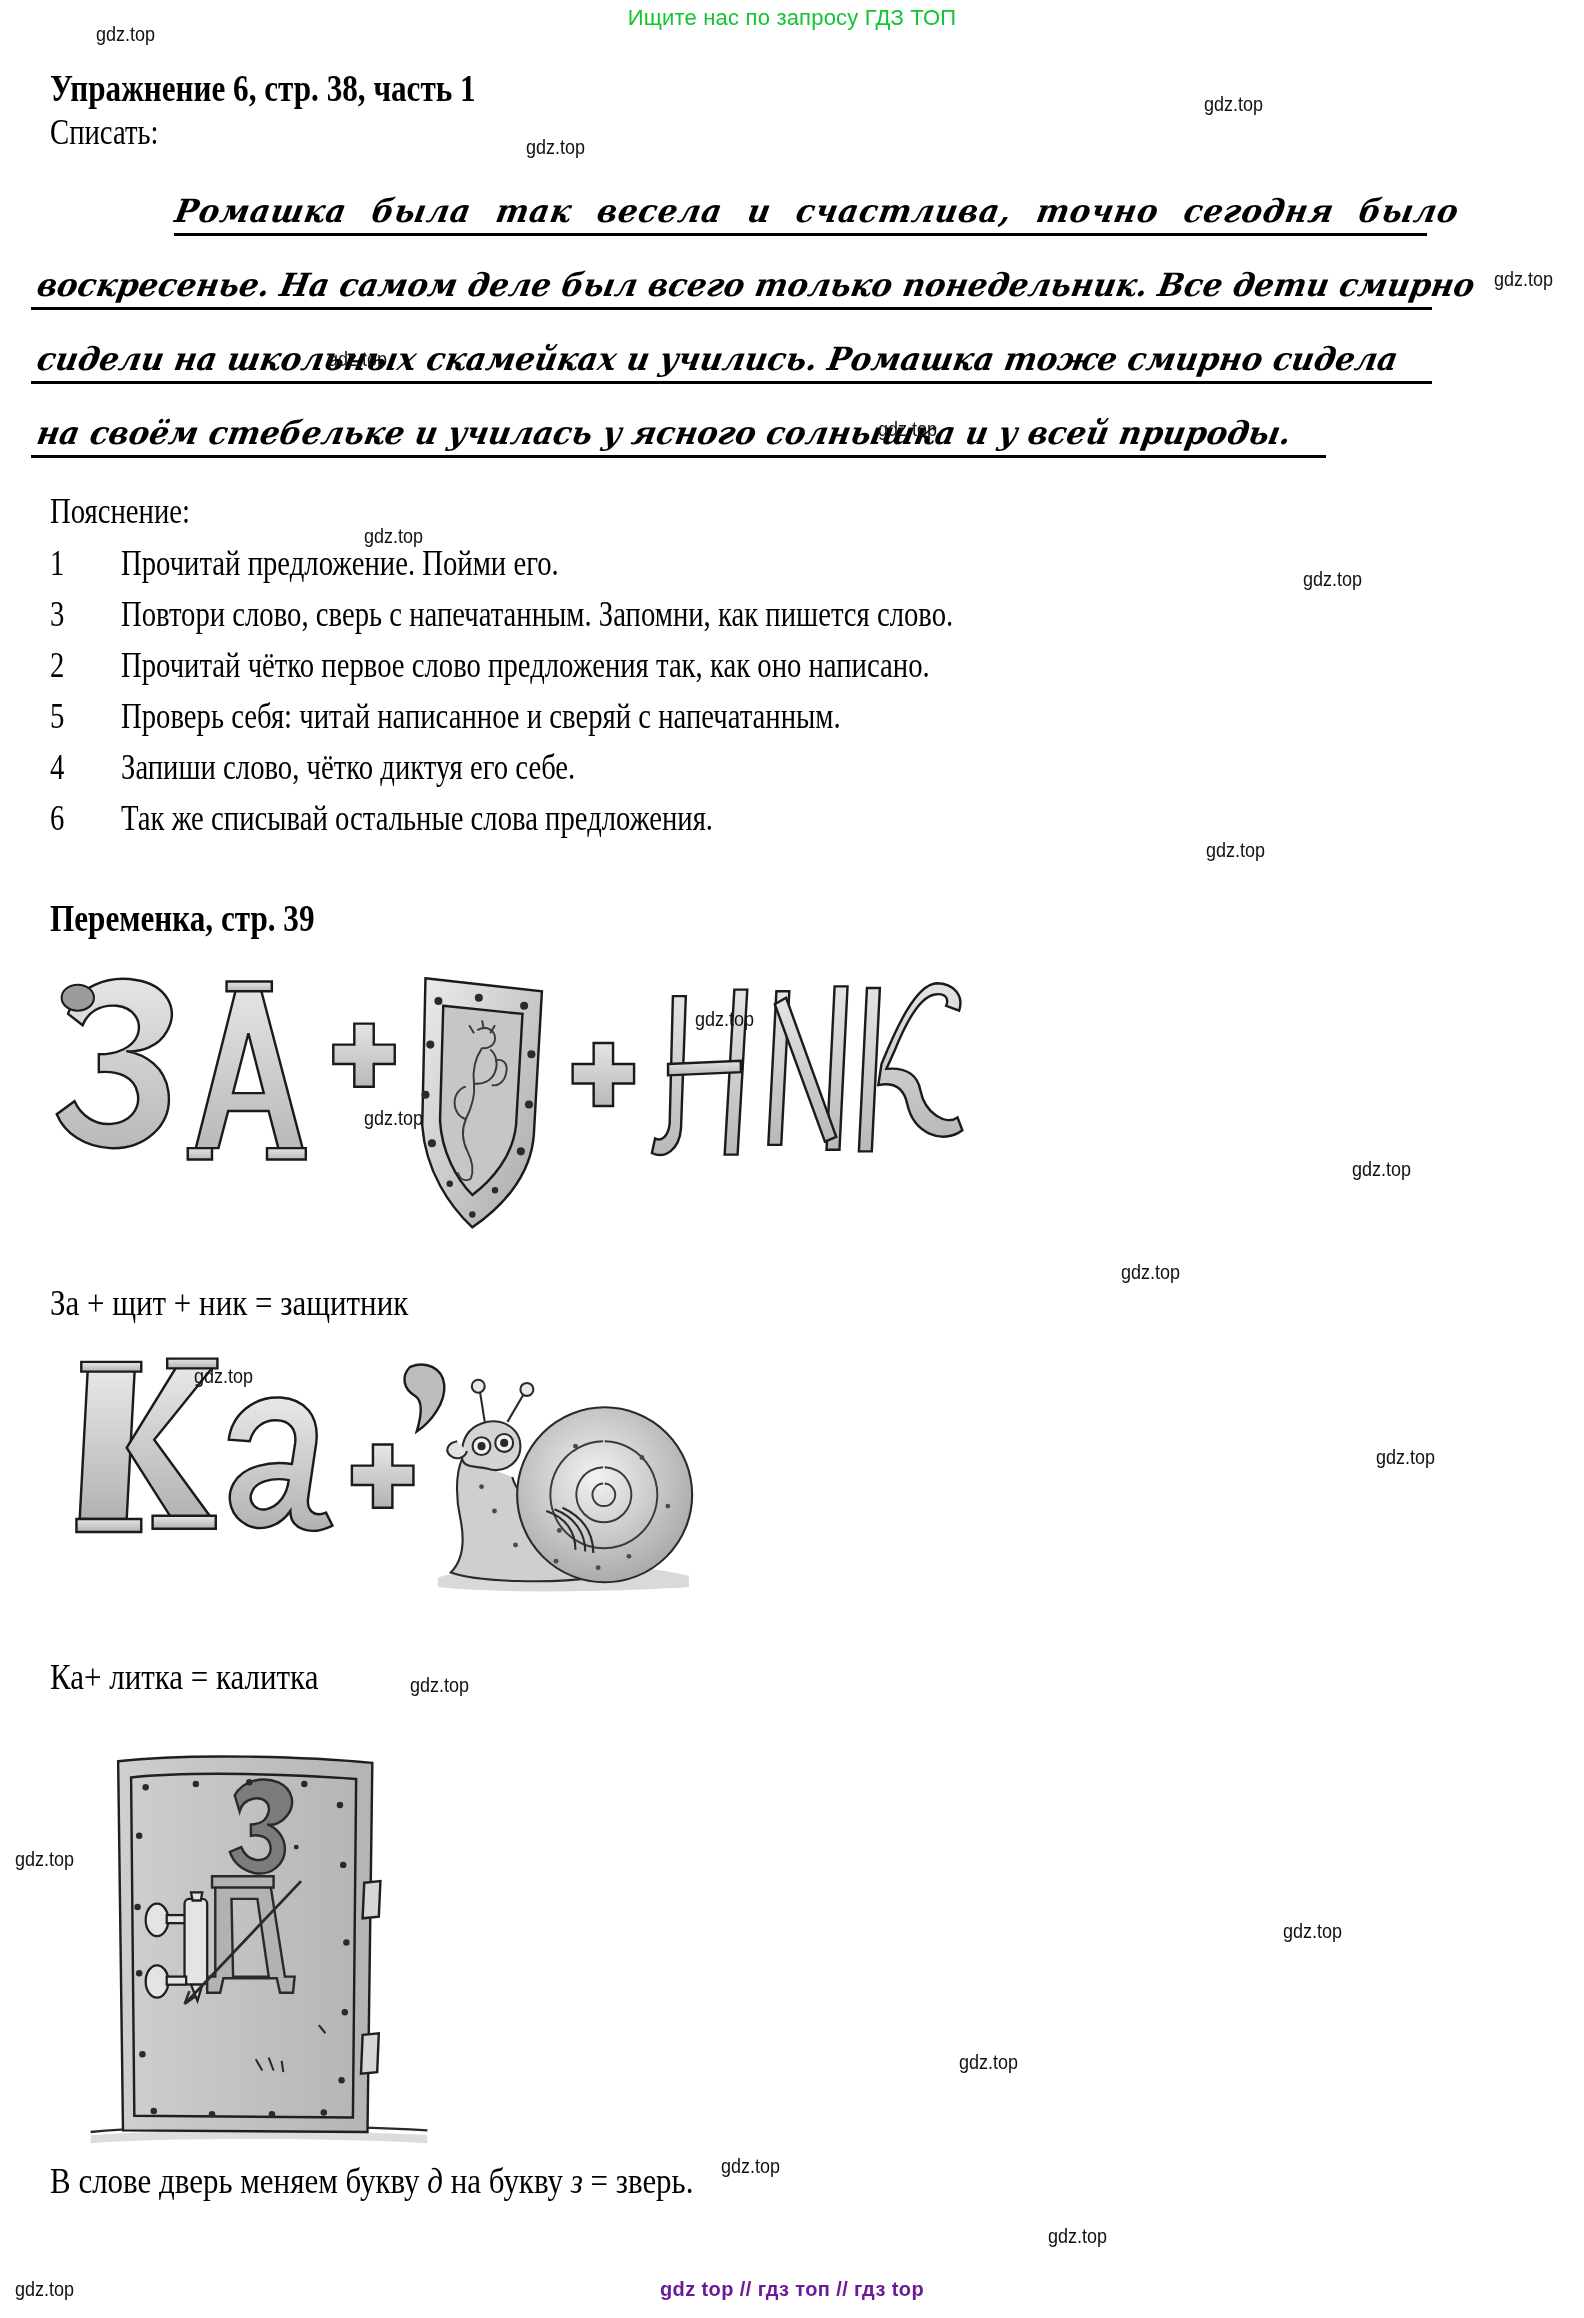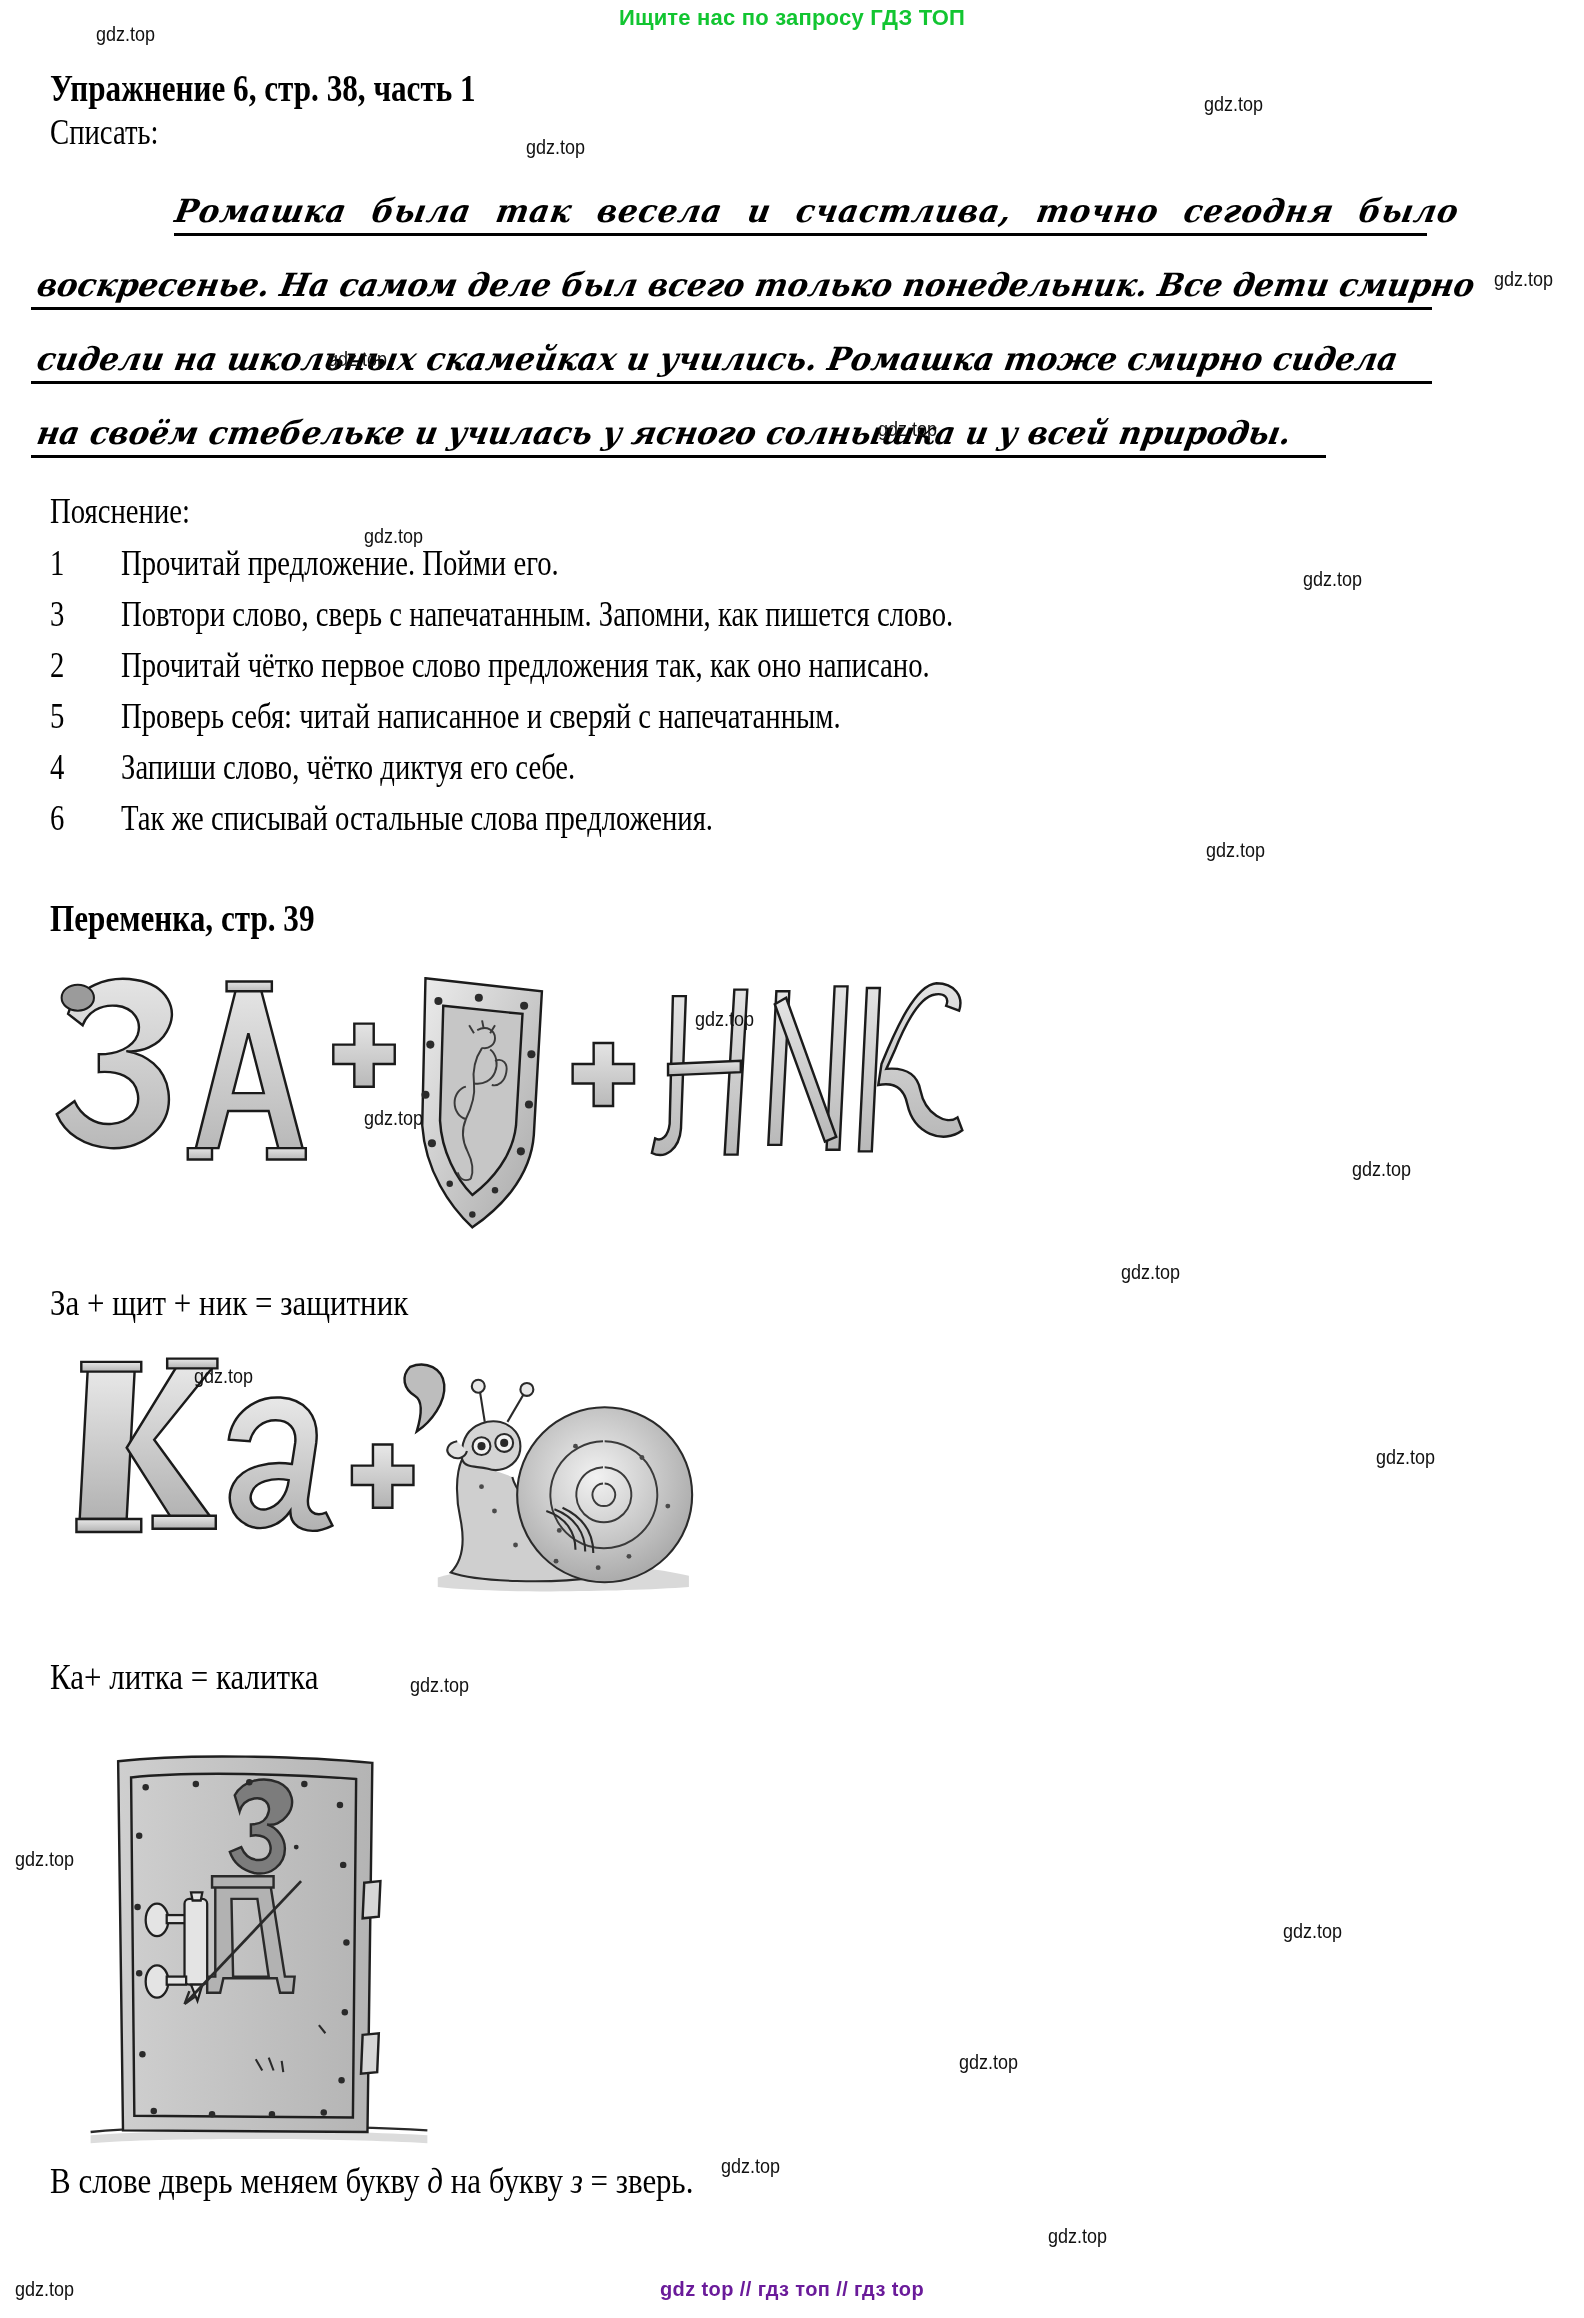--- a/index.html
+++ b/index.html
@@ -9,21 +9,21 @@
     color:#000;
     -webkit-font-smoothing:antialiased;
   }
   .page{position:relative;width:1584px;height:2319px;overflow:hidden;}
 
   
   .promo{
     position:absolute;left:0;top:4.9px;width:100%;
     text-align:center;
     font-family:"Liberation Sans", sans-serif;
-    font-size:22px;font-weight:700;color:#12c531;
+    font-size:22px;font-weight:400;color:#12c531;
     letter-spacing:0.2px;
   }
 
   
   .h-title{
     position:absolute;left:50px;
     font-family:"Liberation Serif", serif;
     font-weight:700;font-size:38px;
     transform:scaleX(.82);transform-origin:left center;
     white-space:nowrap;

